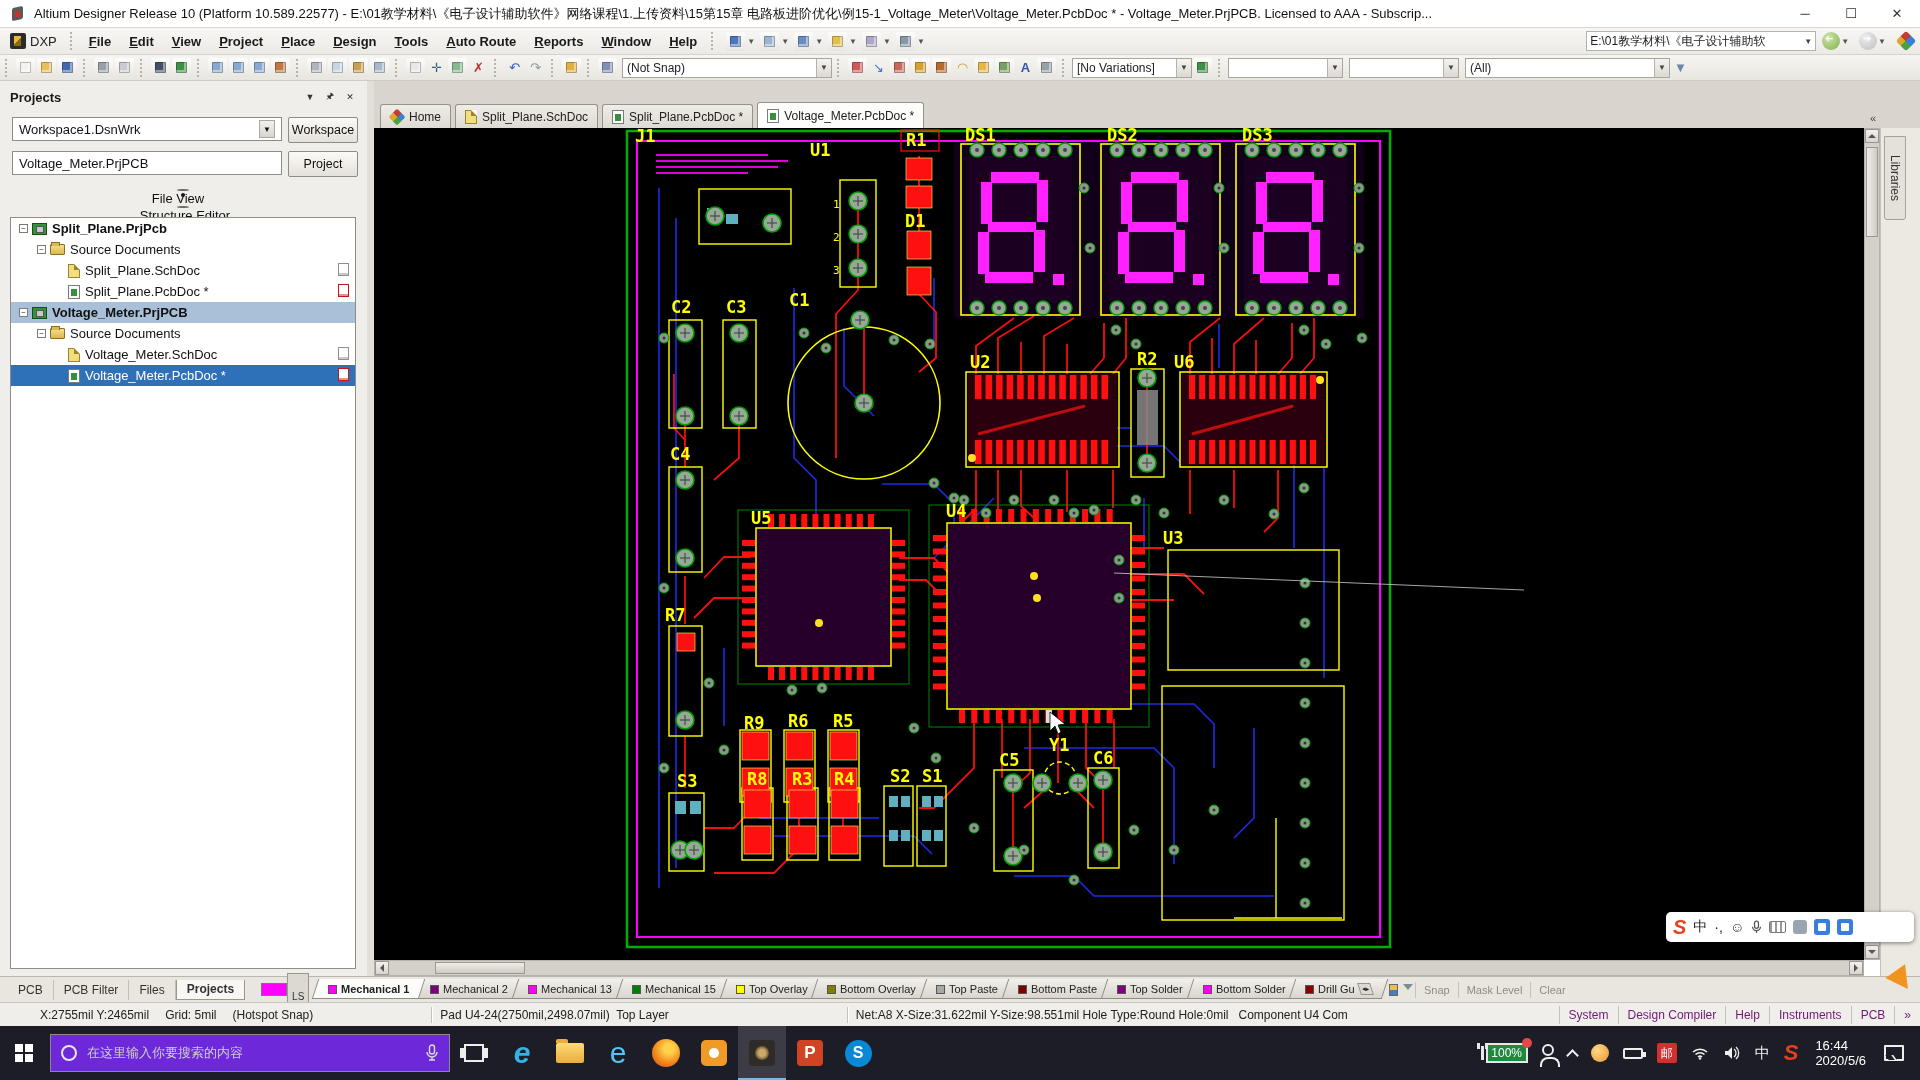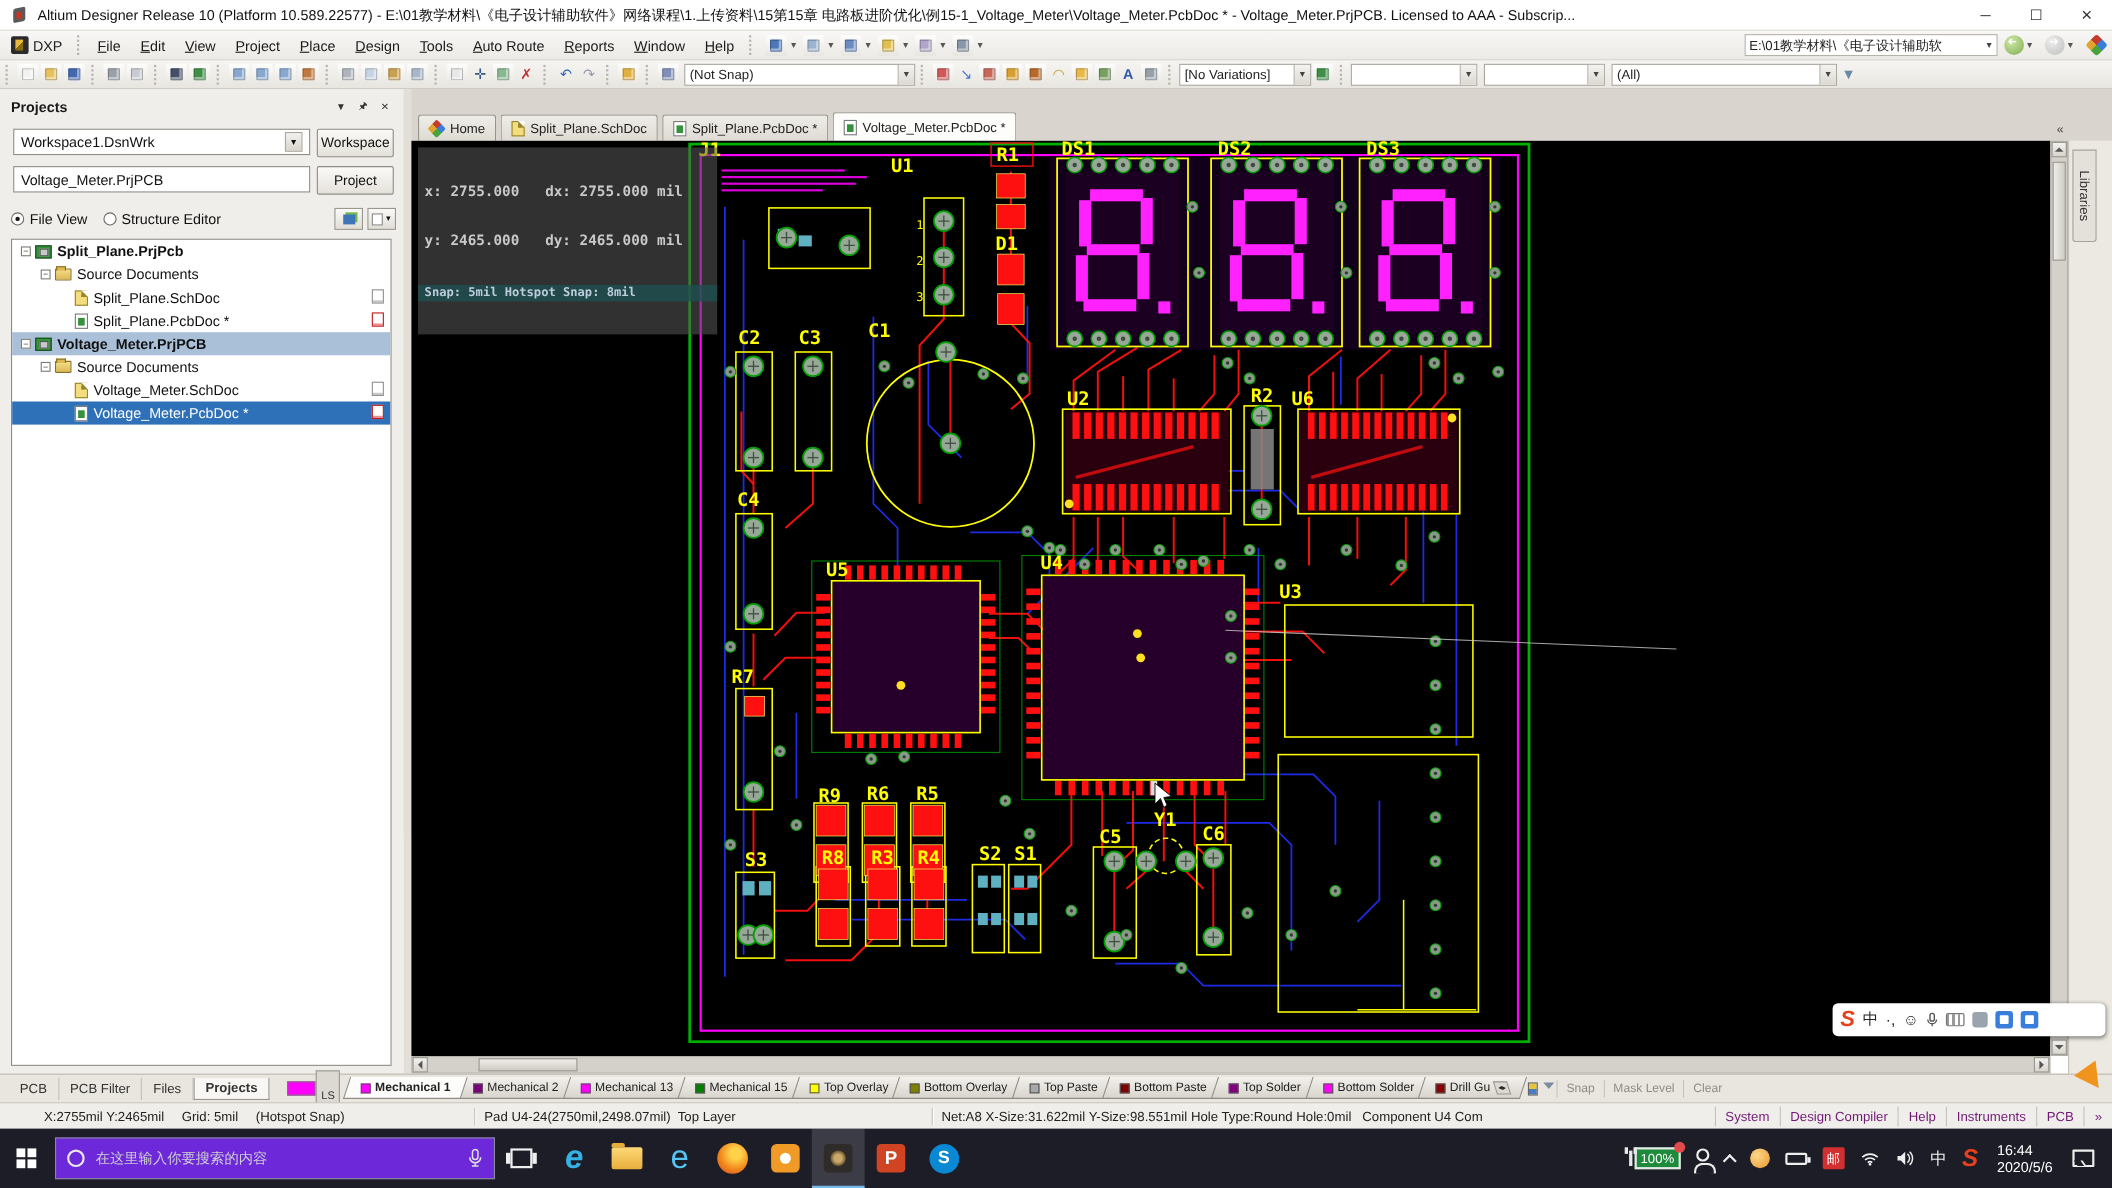--- a/index.html
+++ b/index.html
@@ -14,21 +14,21 @@
   #title-text { font-size:13px; color:#111; white-space:nowrap; overflow:hidden; flex:1; }
   .winbtn { width:46px; height:27px; display:flex; align-items:center; justify-content:center; font-size:13px; color:#333; }
 
   
   #menubar { position:absolute; left:0; top:28px; width:1920px; height:27px; background:linear-gradient(#f8f7f5,#eceae6); display:flex; align-items:center; border-bottom:1px solid #d5d2cb; }
   #dxp-btn { margin-left:6px; display:flex; align-items:center; gap:4px; padding:2px 8px 2px 4px; }
   #dxp-logo { width:16px; height:16px; background:#2b2b2b; border-radius:2px; position:relative; }
   #dxp-logo::after { content:""; position:absolute; left:4px; top:3px; width:7px; height:10px; background:linear-gradient(135deg,#e8b93c 50%,#8a6a10 50%); }
   #dxp-btn span { font-size:13px; color:#222; }
   .grip { width:5px; height:18px; margin:0 5px; border-left:2px dotted #b7b3ac; }
-  .menu-item { font-size:13px; color:#1a1a1a; padding:4px 9px; cursor:default; }
+  .menu-item { font-size:13px; color:#1a1a1a; padding:4px 9px; cursor:default;font-weight:bold; }
   .menu-item u { text-decoration:underline; }
   .mtool { display:flex; align-items:center; margin-left:4px; }
   .mtool .ti { margin-right:1px; }
   .caret { font-size:8px; color:#555; margin:0 4px 0 1px; }
   #menu-right { margin-left:auto; display:flex; align-items:center; margin-right:6px; }
   #path-combo { width:230px; height:20px; background:#fff; border:1px solid #b5b2aa; display:flex; align-items:center; font-size:12px; color:#222; padding:0 3px; }
   #path-combo .pc-text { flex:1; white-space:nowrap; overflow:hidden; }
   .nav-circle { width:18px; height:18px; border-radius:50%; margin-left:6px; position:relative; }
   .nav-back { background:radial-gradient(circle at 35% 30%,#cfe7a8,#7fae4e); }
   .nav-fwd  { background:radial-gradient(circle at 35% 30%,#eeeeee,#bdbdbd); }
@@ -49,21 +49,21 @@
   
   #left-panel { position:absolute; left:0; top:81px; width:367px; height:895px; background:#f0eeea; }
   #panel-header { position:absolute; left:2px; top:6px; width:360px; height:20px; display:flex; align-items:center; }
   #panel-header .ph-title { font-size:13px; font-weight:bold; color:#1a1a1a; padding-left:8px; flex:1; }
   .ph-btn { width:16px; height:14px; font-size:9px; color:#333; display:flex; align-items:center; justify-content:center; margin-right:4px; }
   .row-ws { position:absolute; left:12px; top:36px; height:24px; }
   .row-prj { position:absolute; left:12px; top:70px; height:24px; }
   .field { width:270px; height:24px; background:#fff; border:1px solid #8f8c85; display:flex; align-items:center; font-size:13px; color:#111; padding:0 6px; }
   .field .f-arrow { margin-left:auto; width:16px; height:18px; background:linear-gradient(#f2f1ee,#d8d5ce); border:1px solid #aaa79f; font-size:8px; display:flex; align-items:center; justify-content:center; }
   .side-btn { position:absolute; left:288px; width:70px; height:26px; background:linear-gradient(#fbfaf8,#e4e1da); border:1px solid #8f8c85; border-radius:2px; font-size:12.5px; color:#111; display:flex; align-items:center; justify-content:center; }
-  #radio-row { position:absolute; left:10px; top:108px; width:350px; height:20px; display:flex; align-items:center; font-size:13px; color:#111; }
+  #radio-row { position:absolute; left:10px; top:108px; width:350px; height:20px; display:flex; align-items:center; font-size:13px; color:#111;flex-direction:column; }
   .radio { width:12px; height:12px; border-radius:50%; border:1px solid #6e6b64; background:#fff; margin-right:5px; position:relative; }
   .radio.checked::after { content:""; position:absolute; left:3px; top:3px; width:4px; height:4px; border-radius:50%; background:#1a1a1a; }
   .mini-btn { width:26px; height:20px; background:linear-gradient(#fbfaf8,#e0ddd6); border:1px solid #9a978f; display:flex; align-items:center; justify-content:center; margin-left:4px; }
   .mini-btn .sq { width:11px; height:9px; background:#3f74b8; box-shadow:2px -2px 0 #74b84f; }
   .mini-btn .pg { width:10px; height:11px; background:#fff; border:1px solid #888; }
   #tree-box { position:absolute; left:10px; top:136px; width:346px; height:752px; background:#fff; border:1px solid #8f8c85; overflow:hidden; }
   .trow { height:21px; display:flex; align-items:center; font-size:13px; color:#111; white-space:nowrap; position:relative; }
   .trow.hilite { background:#a9c0d8; }
   .trow.selected { background:#2e71b8; color:#fff; }
   .trow .exp { width:9px; height:9px; border:1px solid #7e7b74; background:#fff; color:#333; font-size:8px; line-height:7px; text-align:center; margin-right:4px; flex:none; }
@@ -1023,25 +1023,20 @@
         <text x="373" y="657" fill="#ffff00" font-size="17" font-weight="bold" font-family="DejaVu Sans Mono, monospace">R8</text>
         <text x="418" y="657" fill="#ffff00" font-size="17" font-weight="bold" font-family="DejaVu Sans Mono, monospace">R3</text>
         <text x="460" y="657" fill="#ffff00" font-size="17" font-weight="bold" font-family="DejaVu Sans Mono, monospace">R4</text>
         <text x="516" y="654" fill="#ffff00" font-size="17" font-weight="bold" font-family="DejaVu Sans Mono, monospace">S2</text>
         <text x="548" y="654" fill="#ffff00" font-size="17" font-weight="bold" font-family="DejaVu Sans Mono, monospace">S1</text>
         <text x="625" y="638" fill="#ffff00" font-size="17" font-weight="bold" font-family="DejaVu Sans Mono, monospace">C5</text>
         <text x="675" y="623" fill="#ffff00" font-size="17" font-weight="bold" font-family="DejaVu Sans Mono, monospace">Y1</text>
         <text x="719" y="636" fill="#ffff00" font-size="17" font-weight="bold" font-family="DejaVu Sans Mono, monospace">C6</text>
         <polygon points="676,584 676,603 681,598 684,606 687,604 684,597 691,596" fill="#ffffff" stroke="#000" stroke-width="0.8"></polygon>
       </svg>
-    <div id="hud">
-      <div>x: 2755.000   dx: 2755.000 mil</div>
-      <div>y: 2465.000   dy: 2465.000 mil</div>
-      <div class="hud3">Snap: 5mil Hotspot Snap: 8mil</div>
-    </div>
   </div>
 
   <div id="vscroll" class="sb">
     <div class="sb-btn" style="left:0;top:0;width:14px;height:14px;">
         <span class="tri" style="border-bottom-color:#555;margin-top:-4px;"></span>
       </div>
     <div id="vthumb"></div>
     <div class="sb-btn" style="left:0;bottom:0;width:14px;height:14px;">
         <span class="tri" style="border-top-color:#555;margin-bottom:-4px;"></span>
       </div>

